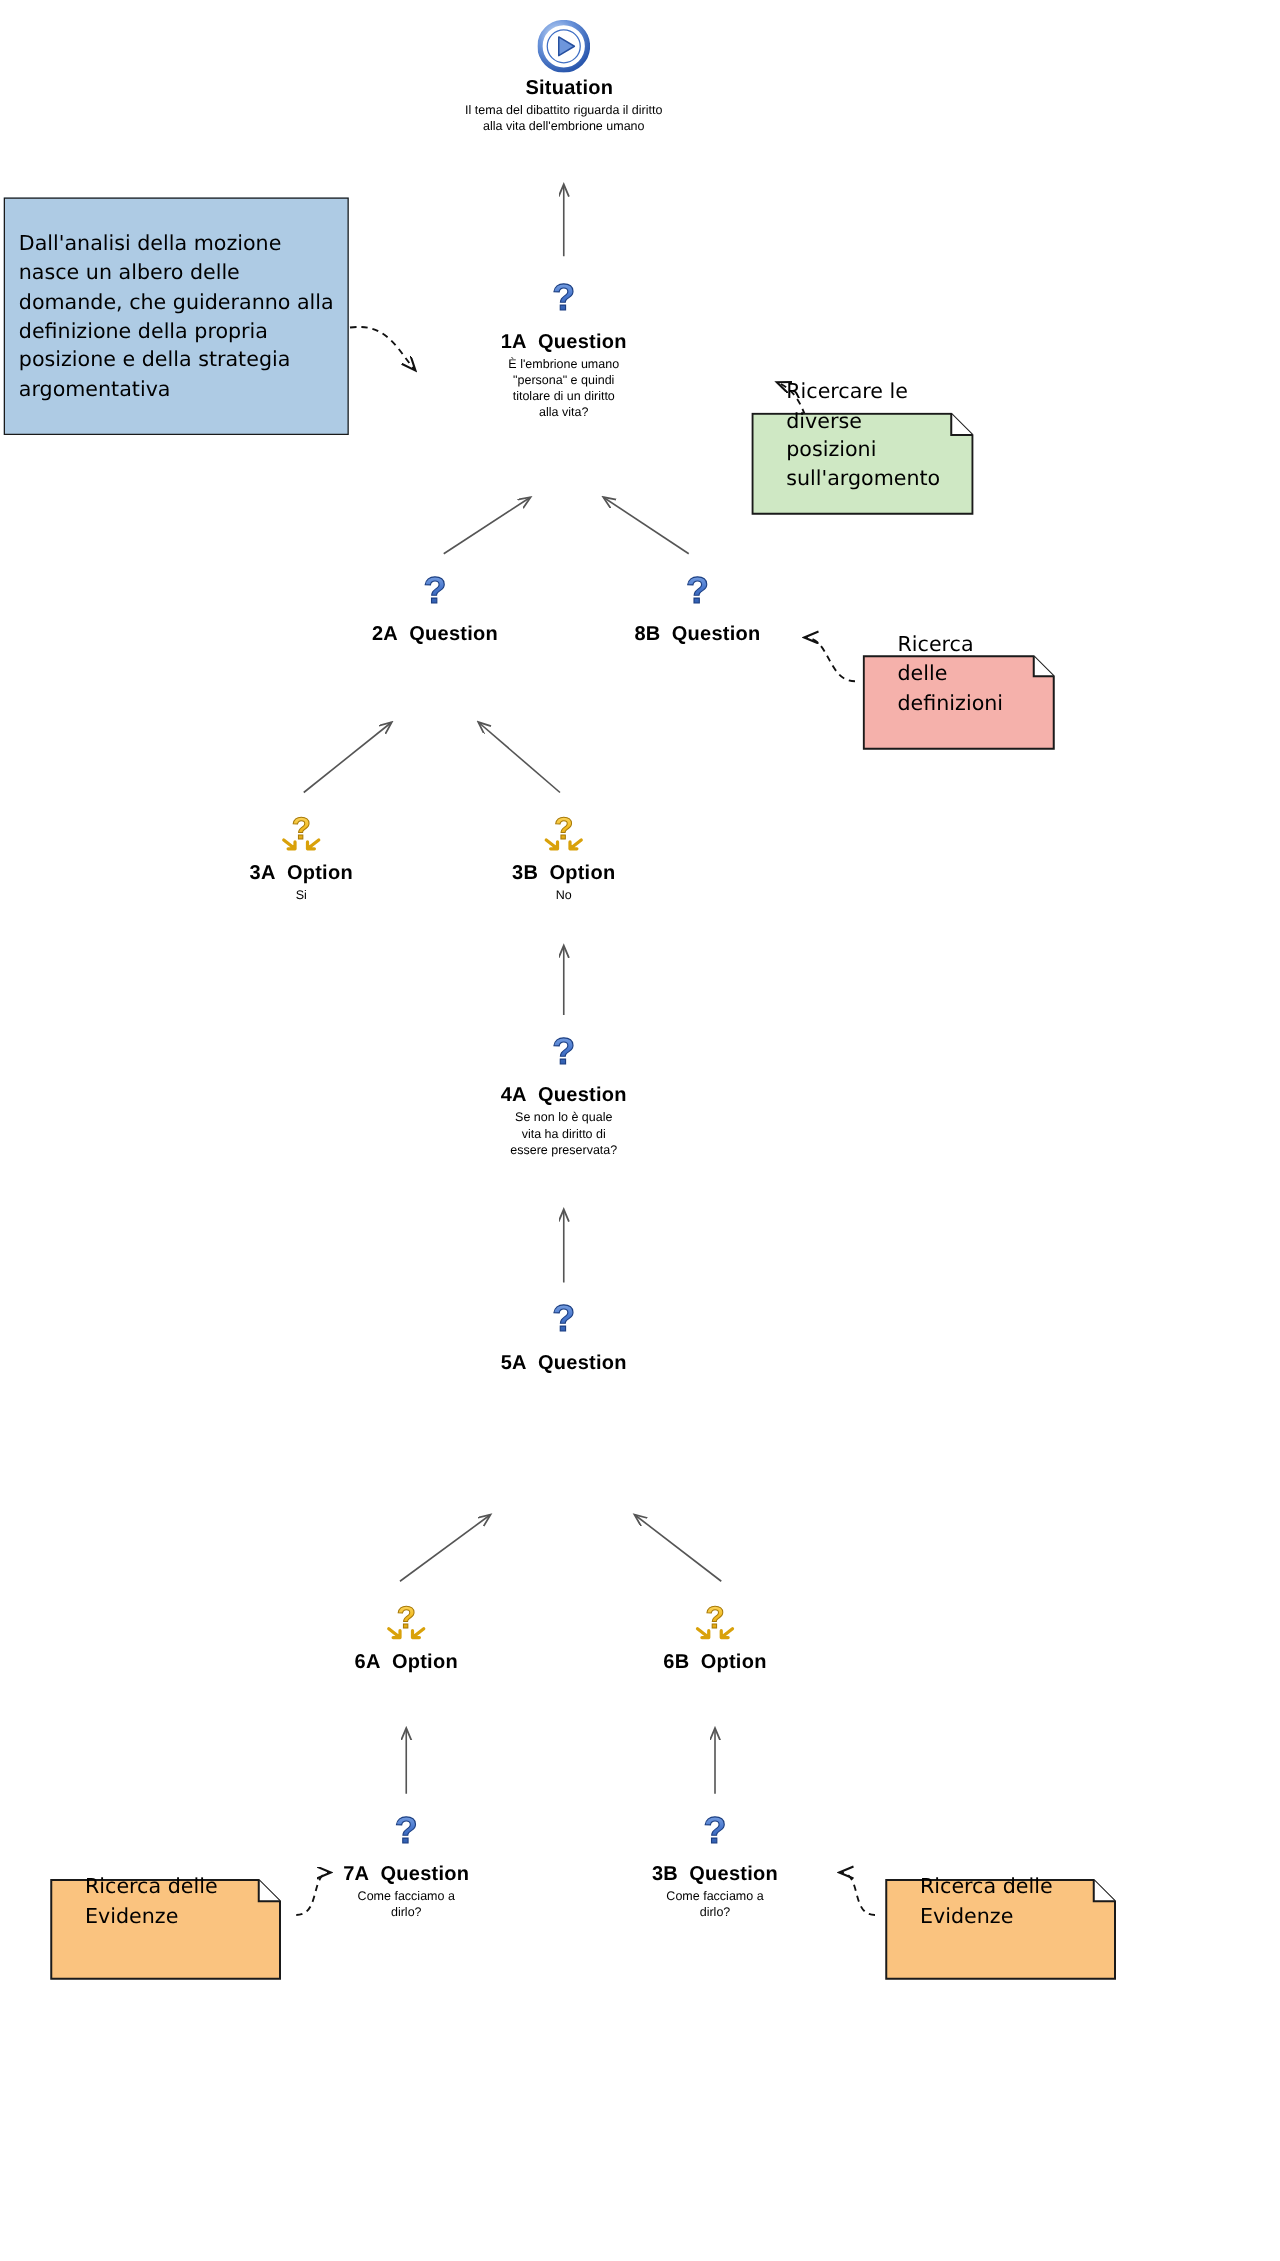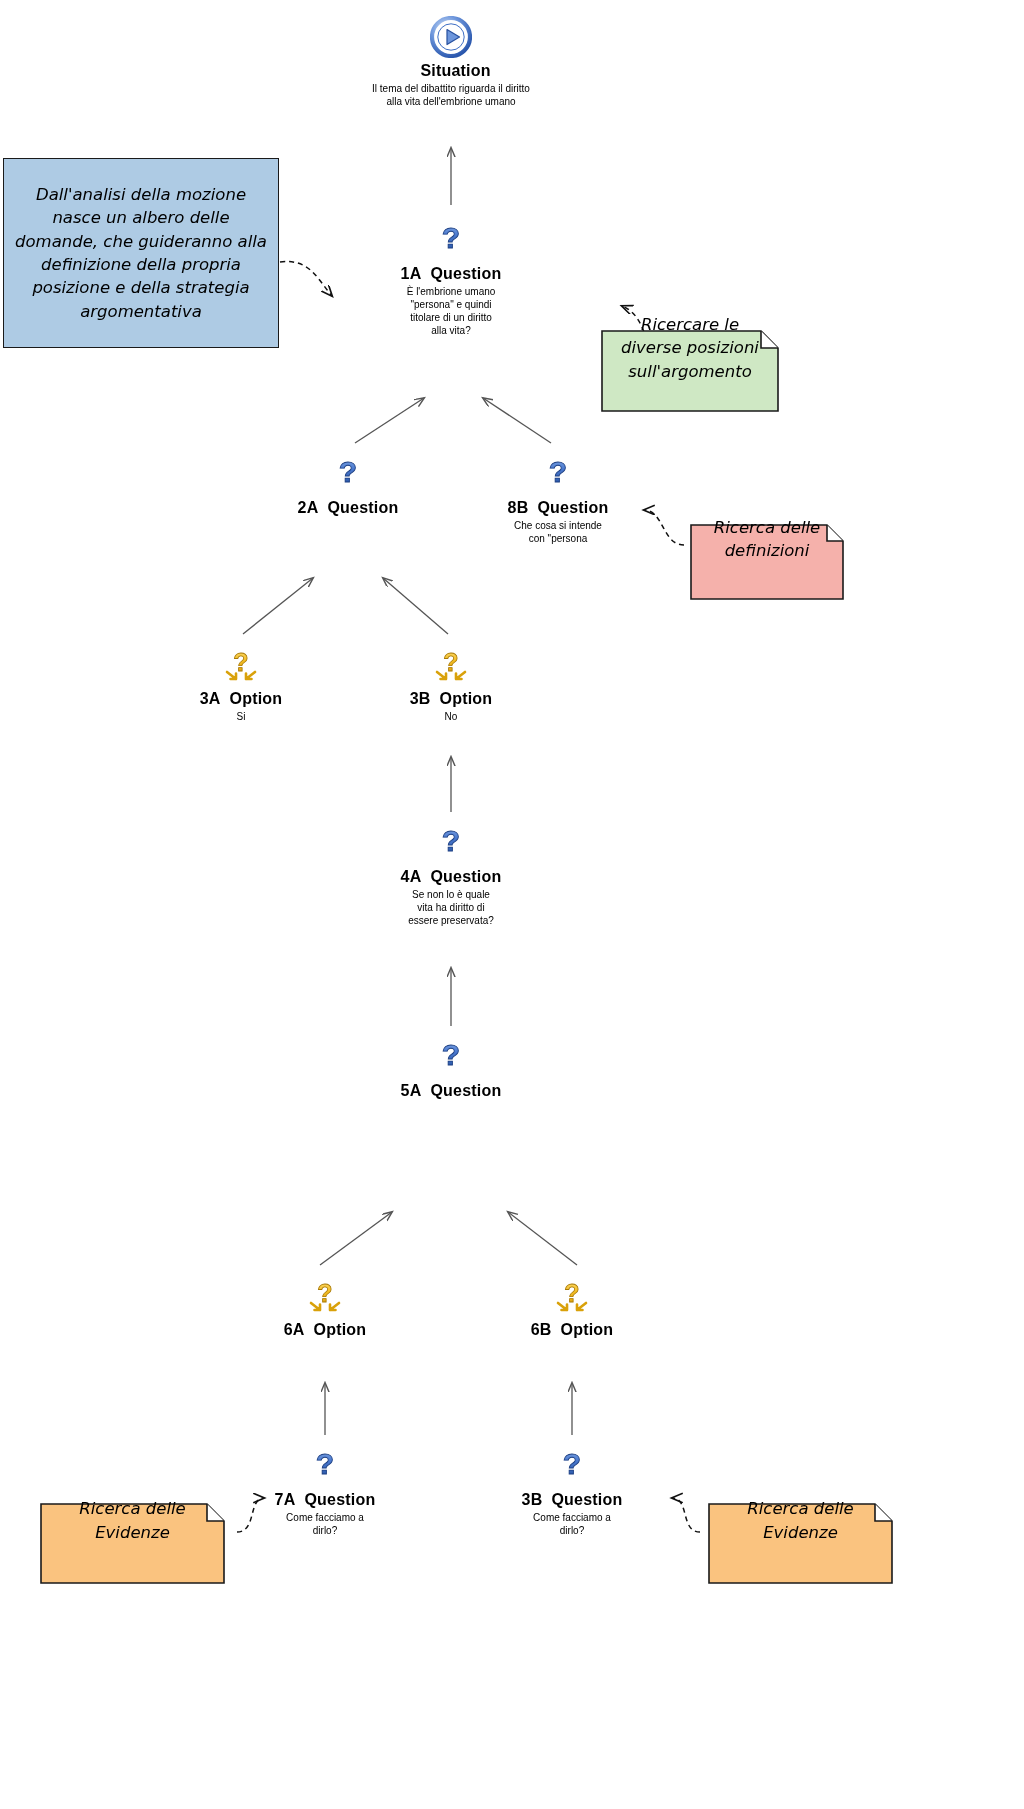--- a/index.html
+++ b/index.html
@@ -60,45 +60,44 @@
   .node.wide   { width: 340px; margin-left: -170px; }
 
   
   .note {
     position: absolute;
     border: 1.5px solid #1a1a1a;
     box-sizing: border-box;
     font-family: "DejaVu Sans", sans-serif;
     font-size: 16.5px;
     line-height: 1.42;
-    text-align: center;
+    text-align: left;
     display: flex;
     align-items: center;
     justify-content: center;
     white-space: pre-line;
     padding: 6px 10px;
-    font-style: italic;
   }
   .note.blue   { background: #aecbe4; }
 
   
   .note.folded {
     border: none;
     background: transparent;
     padding: 0;
   }
   .note.folded .sheet {
     position: absolute;
     inset: 0;
   }
   .note.folded .sheet svg { display: block; }
   .note.folded .note-text {
     position: relative;
     z-index: 2;
-    padding: 6px 12px;
+    padding: 6px 28px;
     width: 100%;
     box-sizing: border-box;
   }
 </style>
 </head>
 <body>
 
 <div id="canvas">
 
   <svg class="edges" viewBox="0 0 1024 1809">
@@ -203,22 +202,20 @@
 
   <div class="node narrow" style="left:558px; top:449px;">
     <div class="icon-wrap">
       <svg width="26" height="40" viewBox="0 0 26 40">
         <text x="13" y="27" text-anchor="middle" font-family="'Liberation Sans',sans-serif" font-size="30" font-weight="bold" fill="url(#gQ)" stroke="#1c3f82" stroke-width="0.9">?</text>
       </svg>
     </div>
     <div class="title">
       <span class="idx">8B</span><span>Question</span>
     </div>
-    <div class="body">Che cosa si intende
-con "persona</div>
   </div>
 
   <div class="node narrow" style="left:241px; top:640px;">
     <div class="icon-wrap">
       <svg width="36" height="40" viewBox="0 0 36 40">
         <text x="18" y="25" text-anchor="middle" font-family="'Liberation Sans',sans-serif" font-size="25" font-weight="bold" fill="url(#gY)" stroke="#a87906" stroke-width="0.8">?</text>
         <path d="M4,26 L13,33 M13,33 L7.5,33 M13,33 L13,27.5" fill="none" stroke="#d9a10a" stroke-width="2.6" stroke-linecap="round"></path>
         <path d="M32,26 L23,33 M23,33 L28.5,33 M23,33 L23,27.5" fill="none" stroke="#d9a10a" stroke-width="2.6" stroke-linecap="round"></path>
       </svg>
     </div>

